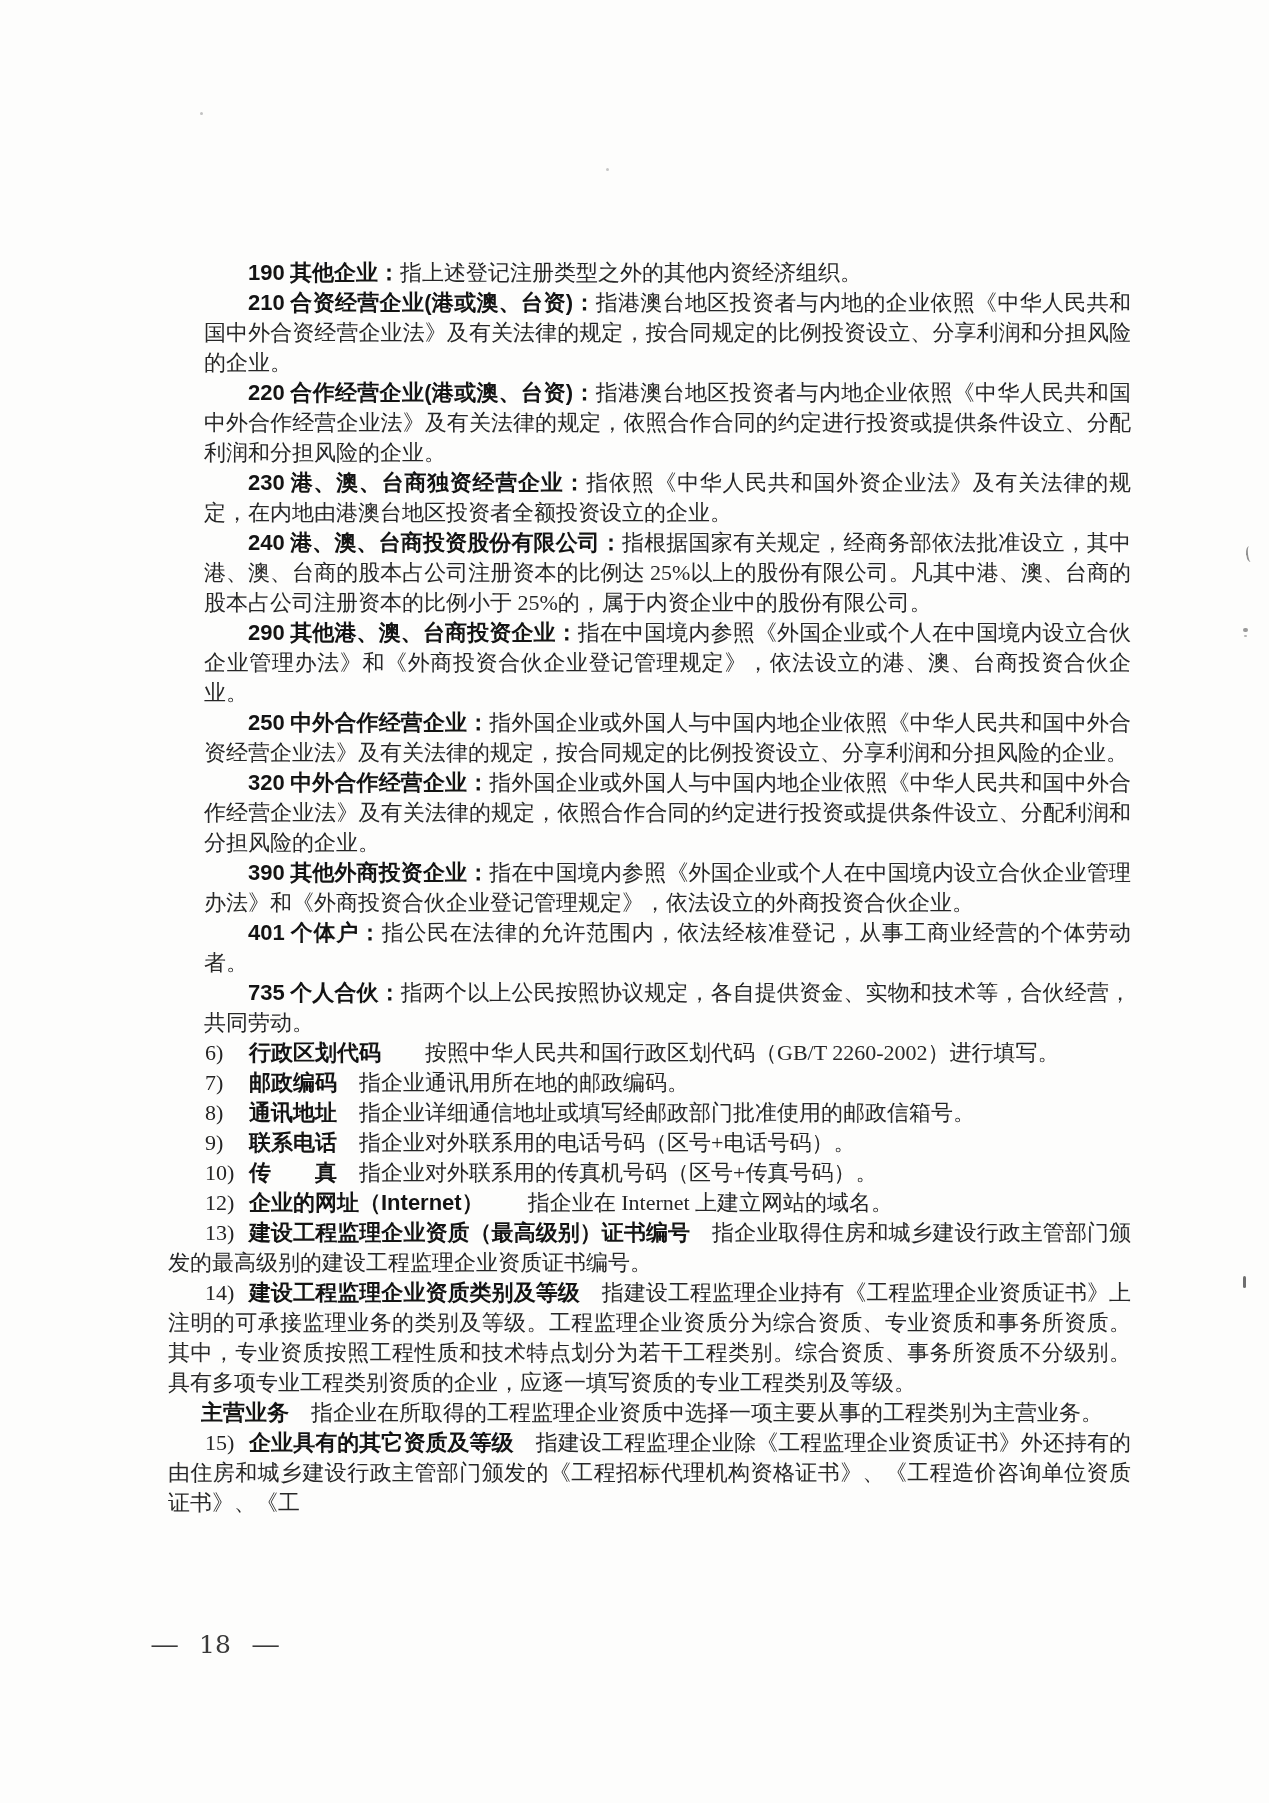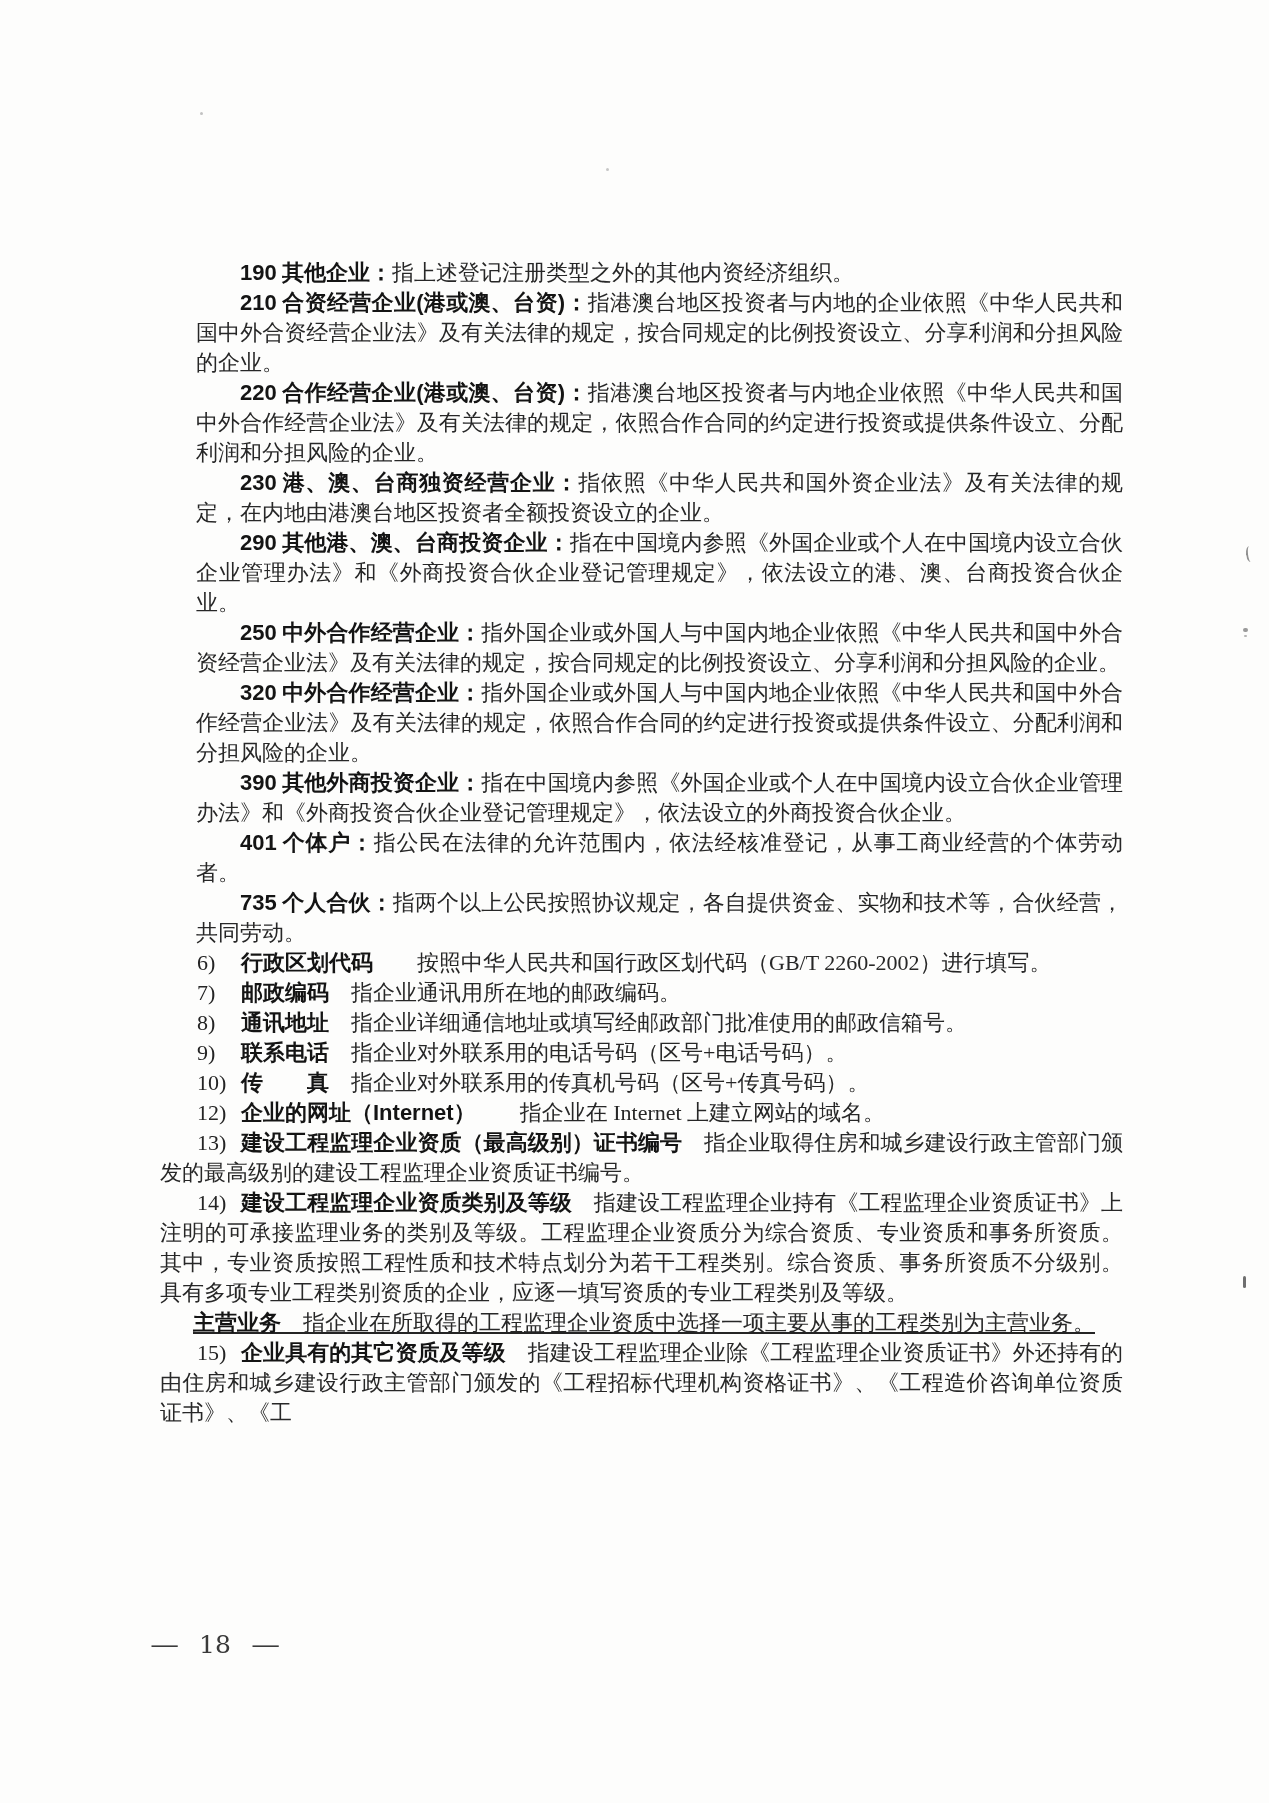--- a/index.html
+++ b/index.html
@@ -7,31 +7,31 @@
   .page {
     position:relative;
     width:1269px; height:1803px;
     background:#fdfdfc;
     overflow:hidden;
     color:#242424;
     font-family:"Liberation Serif","DejaVu Serif",serif;
   }
   .content {
     position:absolute;
-    left:160px; top:258px;
+    left:168px; top:258px;
     width:963px;
     font-size:22px;
     line-height:30px;
     text-align:justify;
     color:#242424;
   }
   .para { margin:0; padding:0; }
   .para.inner { margin-left:36px; text-indent:44px; }
   .para.outer { text-indent:37px; }
-  .para.biz   { text-indent:33px;text-decoration:underline; }
+  .para.biz   { text-indent:33px; }
   .num {
     display:inline-block;
     text-indent:0;
   }
   .inner .num {
     width:42px;
     font-weight:700;
     font-family:"Liberation Sans","DejaVu Sans",sans-serif;
     color:#141414;
   }
@@ -85,20 +85,21 @@
 </head>
 <body>
 
 <div class="page">
 
   <div class="content" id="doc-body">
       <p class="para inner"><span class="num">190</span><span class="term">其他企业：</span><span class="body-text">指上述登记注册类型之外的其他内资经济组织。</span></p>
       <p class="para inner"><span class="num">210</span><span class="term">合资经营企业(港或澳、台资)：</span><span class="body-text">指港澳台地区投资者与内地的企业依照《中华人民共和国中外合资经营企业法》及有关法律的规定，按合同规定的比例投资设立、分享利润和分担风险的企业。</span></p>
       <p class="para inner"><span class="num">220</span><span class="term">合作经营企业(港或澳、台资)：</span><span class="body-text">指港澳台地区投资者与内地企业依照《中华人民共和国中外合作经营企业法》及有关法律的规定，依照合作合同的约定进行投资或提供条件设立、分配利润和分担风险的企业。</span></p>
       <p class="para inner"><span class="num">230</span><span class="term">港、澳、台商独资经营企业：</span><span class="body-text">指依照《中华人民共和国外资企业法》及有关法律的规定，在内地由港澳台地区投资者全额投资设立的企业。</span></p>
+      <p class="para inner"><span class="num">240</span><span class="term">港、澳、台商投资股份有限公司：</span><span class="body-text">指根据国家有关规定，经商务部依法批准设立，其中港、澳、台商的股本占公司注册资本的比例达 25%以上的股份有限公司。凡其中港、澳、台商的股本占公司注册资本的比例小于 25%的，属于内资企业中的股份有限公司。</span></p>
       <p class="para inner"><span class="num">290</span><span class="term">其他港、澳、台商投资企业：</span><span class="body-text">指在中国境内参照《外国企业或个人在中国境内设立合伙企业管理办法》和《外商投资合伙企业登记管理规定》，依法设立的港、澳、台商投资合伙企业。</span></p>
       <p class="para inner"><span class="num">250</span><span class="term">中外合作经营企业：</span><span class="body-text">指外国企业或外国人与中国内地企业依照《中华人民共和国中外合资经营企业法》及有关法律的规定，按合同规定的比例投资设立、分享利润和分担风险的企业。</span></p>
       <p class="para inner"><span class="num">320</span><span class="term">中外合作经营企业：</span><span class="body-text">指外国企业或外国人与中国内地企业依照《中华人民共和国中外合作经营企业法》及有关法律的规定，依照合作合同的约定进行投资或提供条件设立、分配利润和分担风险的企业。</span></p>
       <p class="para inner"><span class="num">390</span><span class="term">其他外商投资企业：</span><span class="body-text">指在中国境内参照《外国企业或个人在中国境内设立合伙企业管理办法》和《外商投资合伙企业登记管理规定》，依法设立的外商投资合伙企业。</span></p>
       <p class="para inner"><span class="num">401</span><span class="term">个体户：</span><span class="body-text">指公民在法律的允许范围内，依法经核准登记，从事工商业经营的个体劳动者。</span></p>
       <p class="para inner"><span class="num">735</span><span class="term">个人合伙：</span><span class="body-text">指两个以上公民按照协议规定，各自提供资金、实物和技术等，合伙经营，共同劳动。</span></p>
       <p class="para outer"><span class="num">6)</span><span class="term">行政区划代码</span><span class="body-text">　　按照中华人民共和国行政区划代码（GB/T 2260-2002）进行填写。</span></p>
       <p class="para outer"><span class="num">7)</span><span class="term">邮政编码</span><span class="body-text">　指企业通讯用所在地的邮政编码。</span></p>
       <p class="para outer"><span class="num">8)</span><span class="term">通讯地址</span><span class="body-text">　指企业详细通信地址或填写经邮政部门批准使用的邮政信箱号。</span></p>
       <p class="para outer"><span class="num">9)</span><span class="term">联系电话</span><span class="body-text">　指企业对外联系用的电话号码（区号+电话号码）。</span></p>

